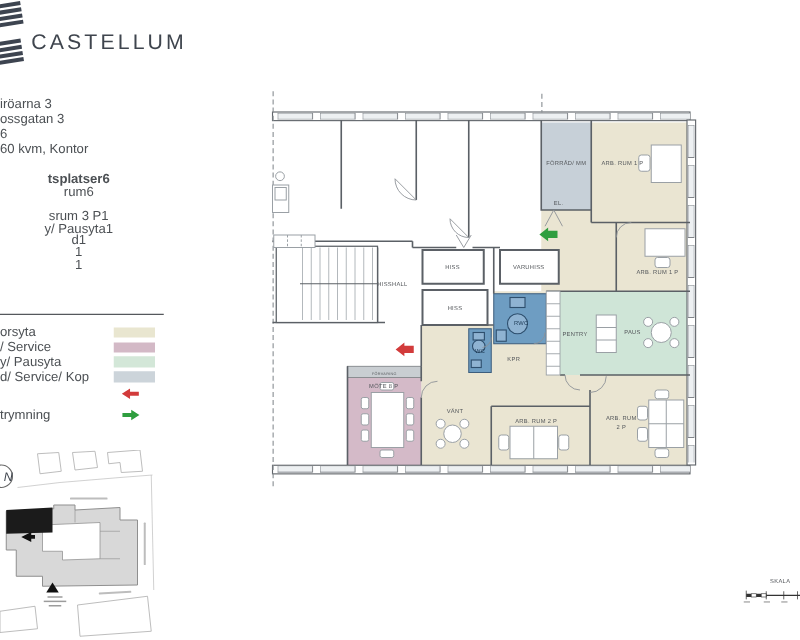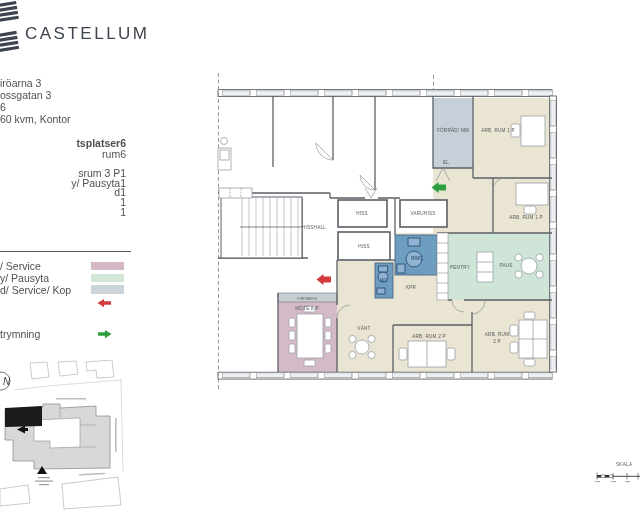--- a/index.html
+++ b/index.html
@@ -7,35 +7,35 @@
        font-family:"Liberation Sans",sans-serif;color:#4c5054}
   .abs{position:absolute}
   
   .brand-icon{position:absolute;left:0;top:11;width:20px;height:54px;overflow:visible}
   .brand-name{position:absolute;left:25px;top:24px;font-size:17px;font-weight:normal;
               letter-spacing:2.5px;color:#3f454e}
   
   .prop{position:absolute;left:0;top:77px;font-size:10.5px;line-height:12px;color:#4c5054}
   
   .stats{position:absolute;left:0;top:138px;width:126px;font-size:10.5px}
-  .srow{display:flex;justify-content:flex-end;height:10.5px;line-height:10.5px}
+  .srow{display:flex;justify-content:center;height:10.5px;line-height:10.5px}
   .srow.b{font-weight:bold}
   .sgap{height:10px}
   .srow.small{height:9.7px;line-height:9.7px}
   
   .divider{position:absolute;left:0;top:251px;width:131px;border:0;border-top:1.2px solid #55585c;margin:0}
   
   .legend{position:absolute;left:0;top:260px;width:124px;font-size:10.5px}
   .lrow{display:flex;align-items:center;height:11.9px}
   .lrow .lab{flex:1 1 auto;white-space:nowrap}
   .lrow .sw{width:33px;height:8.5px;flex:0 0 auto}
   .arow{display:flex;align-items:center;height:15px}
   .arow .lab{flex:1 1 auto}
   .arow svg{margin-left:auto;margin-right:12px}
-  .arow.g{margin-top:16px}
+  .arow.g{margin-top:2px}
   svg text{font-family:"Liberation Sans",sans-serif}
 </style>
 </head>
 <body>
 
 <svg class="brand-icon" viewBox="0 0 20 54">
   <g transform="rotate(-9 10 14)" fill="#3d4450">
     <rect x="-12" y="2" width="30" height="3.2"></rect>
       <rect x="-12" y="7" width="30" height="3.2"></rect>
     <rect x="-12" y="12" width="30" height="3.2"></rect>
@@ -85,20 +85,24 @@
   </div>
   <div class="srow small">
     <span></span>
     <span>1</span>
   </div>
 </div>
 
 <hr class="divider">
 
 <div class="legend">
+  <div class="lrow">
+    <span class="lab">orsyta</span>
+    <span class="sw" style="background: rgb(233, 230, 208);"></span>
+  </div>
   <div class="lrow">
     <span class="lab">/ Service</span>
     <span class="sw" style="background: rgb(211, 185, 198);"></span>
   </div>
   <div class="lrow">
     <span class="lab">y/ Pausyta</span>
     <span class="sw" style="background: rgb(211, 231, 216);"></span>
   </div>
   <div class="lrow">
     <span class="lab">d/ Service/ Kop</span>

